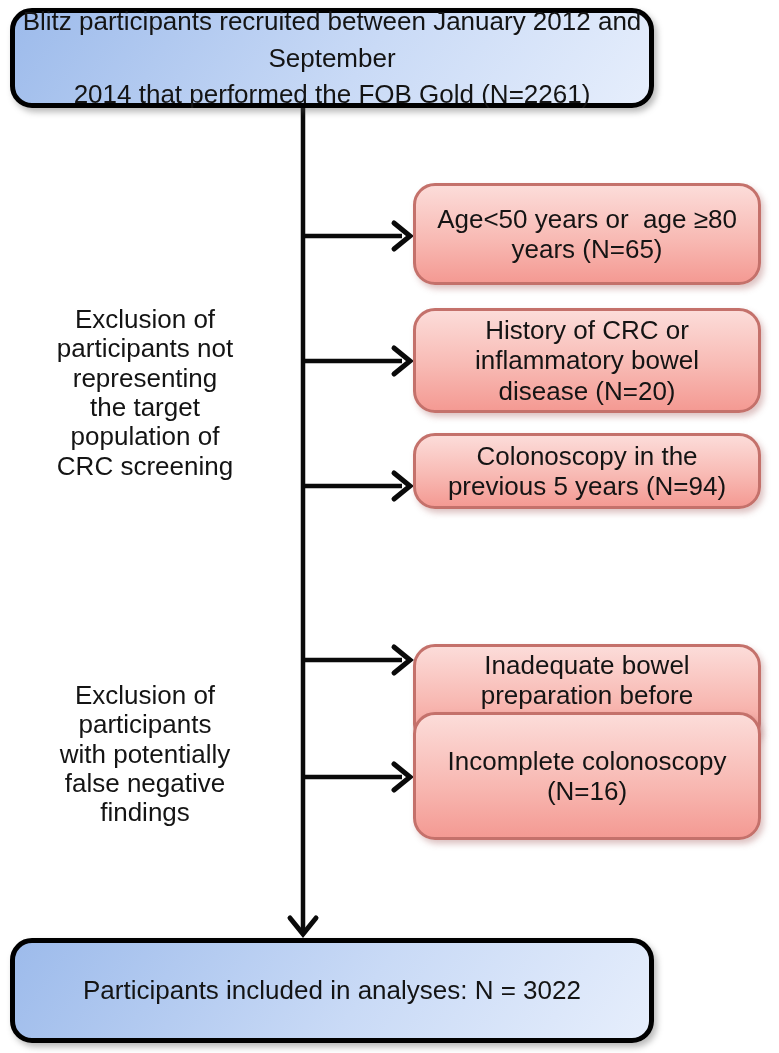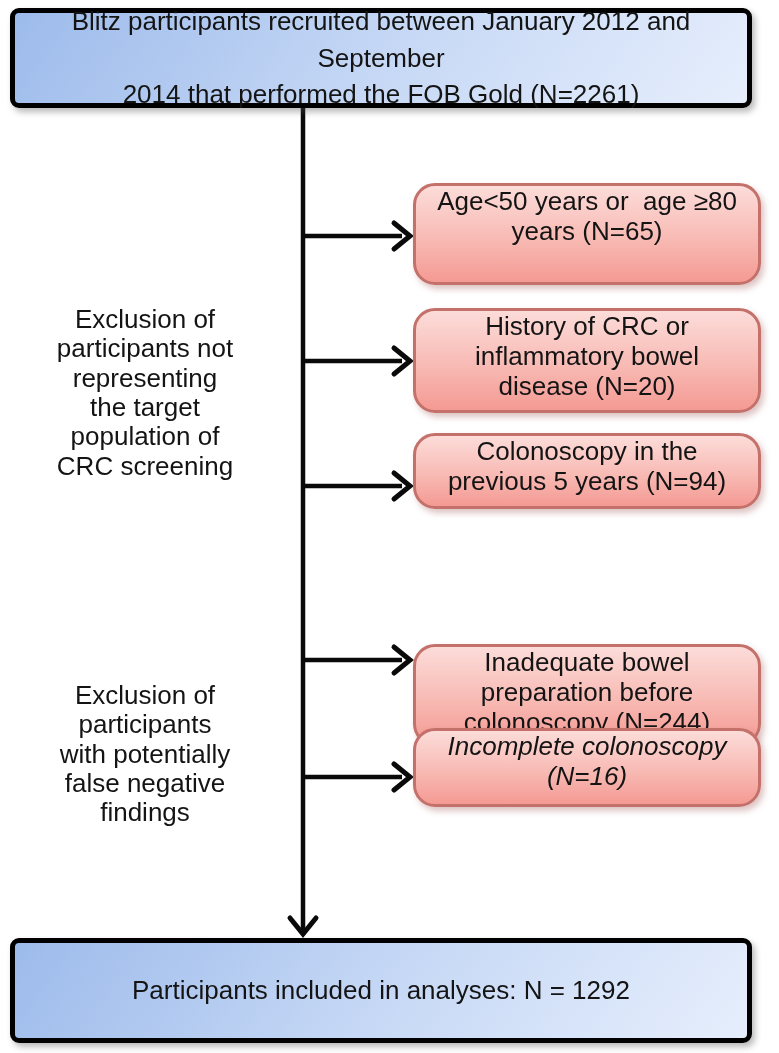--- a/index.html
+++ b/index.html
@@ -19,24 +19,24 @@
   .arrow-layer {
     position: absolute;
     left: 0;
     top: 0;
     width: 779px;
     height: 1053px;
   }
   .blue-box {
     position: absolute;
     left: 10px;
-    width: 742px;
+    width: 644px;
     box-sizing: border-box;
     border: 5px solid var(--blue-border, #000000);
-    border-radius: 9px;
+    border-radius: 22px;
     background: linear-gradient(125deg,
       var(--blue-grad-start, #9dbbeb) 0%,
       var(--blue-grad-mid, #c9daf6) 55%,
       var(--blue-grad-end, #e6eefc) 100%);
     box-shadow: 3px 4px 6px rgba(80, 80, 80, 0.4);
     display: flex;
     align-items: center;
     justify-content: center;
     text-align: center;
   }
@@ -53,33 +53,34 @@
     width: 348px;
     box-sizing: border-box;
     border: 3px solid var(--pink-border, #c4716b);
     border-radius: 22px;
     background: linear-gradient(to bottom,
       var(--pink-grad-start, #fcdcd9) 0%,
       #f8bab4 55%,
       var(--pink-grad-end, #f49a93) 100%);
     box-shadow: 3px 4px 6px rgba(180, 120, 120, 0.45);
     display: flex;
+    align-items: center;
     justify-content: center;
     text-align: center;
   }
   .pink-box .txt {
     font-size: 26px;
     line-height: 1.16;
     white-space: pre-wrap;
   }
   .pink-box.b1 { top: 183px; height: 102px; }
   .pink-box.b2 { top: 308px; height: 105px; }
   .pink-box.b3 { top: 433px; height: 76px; }
   .pink-box.b4 { top: 608px; height: 102px; margin-top: 36px; }
-  .pink-box.b5 { top: 728px; height: 79px; font-style: italic; }
+  .pink-box.b5 { top: 712px; height: 128px; }
   .left-label {
     position: absolute;
     left: 22px;
     width: 246px;
     text-align: center;
     font-size: 26px;
     line-height: 1.13;
     white-space: pre-wrap;
   }
   .left-label.l1 { top: 246px; }
@@ -142,16 +143,16 @@
     <div class="txt">Colonoscopy in the<br>previous 5 years (N=94)</div>
   </div>
   <div class="pink-box b4">
     <div class="txt">Inadequate bowel<br>preparation before<br>colonoscopy (N=244)</div>
   </div>
   <div class="pink-box b5">
     <div class="txt">Incomplete colonoscopy<br>(N=16)</div>
   </div>
 
   <div class="blue-box bottom-box">
-    <div class="txt">Participants included in analyses: N = 1292</div>
+    <div class="txt">Participants included in analyses: N = 3022</div>
   </div>
 
 </div>
 
 </body></html>

